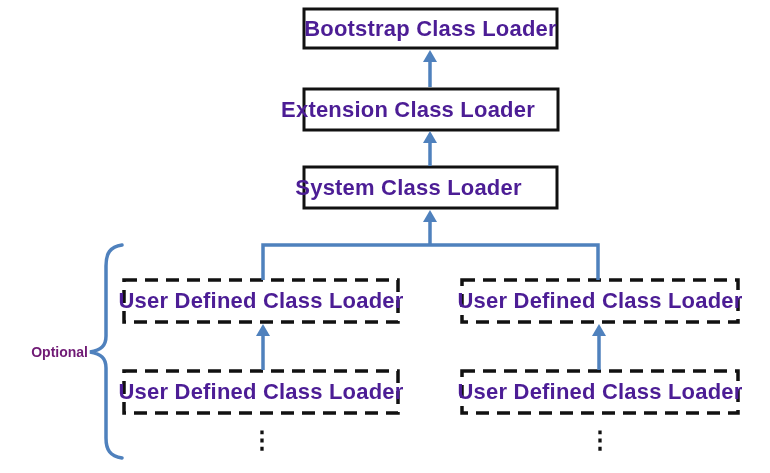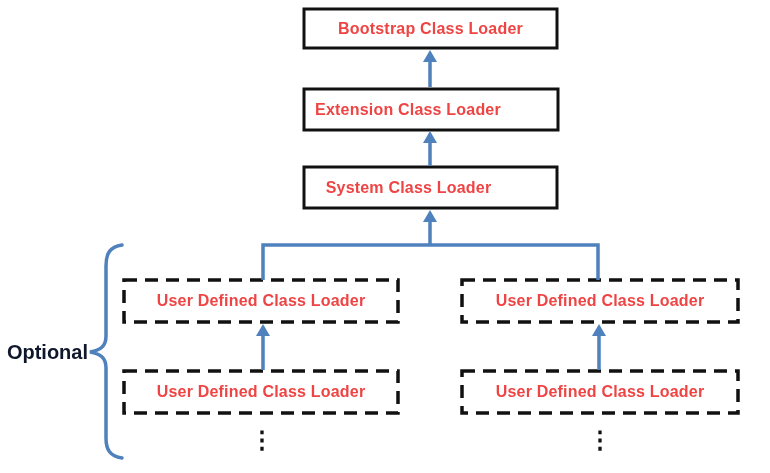--- a/index.html
+++ b/index.html
@@ -19,33 +19,33 @@
     position: absolute;
     left: 0; top: 0;
     width: 770px; height: 473px;
   }
   .label {
     position: absolute;
     display: flex;
     align-items: center;
     justify-content: center;
     font-weight: bold;
-    color: #ef4444;
-    font-size: 16px;
+    color: #4c1d95;
+    font-size: 22px;
     letter-spacing: 0.2px;
     white-space: nowrap;
   }
   .optional {
     position: absolute;
     display: flex;
     align-items: center;
     justify-content: flex-end;
     font-weight: bold;
-    color: #0f172a;
-    font-size: 20px;
+    color: #701a75;
+    font-size: 14px;
   }
   .dots {
     position: absolute;
     display: flex;
     align-items: center;
     justify-content: center;
     font-weight: bold;
     color: #111111;
     font-size: 24px;
     line-height: 1;

